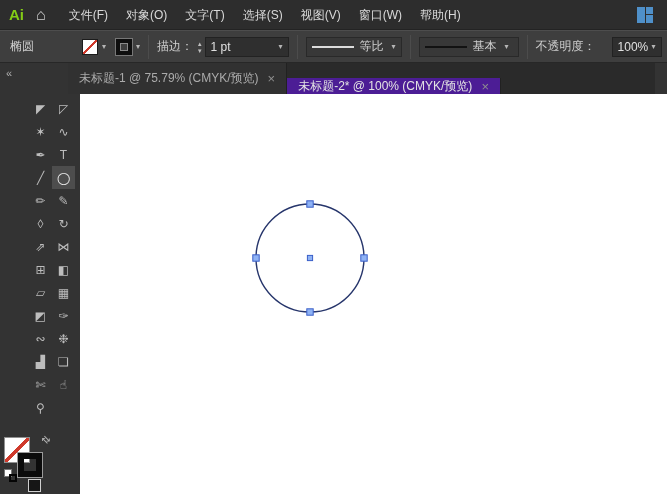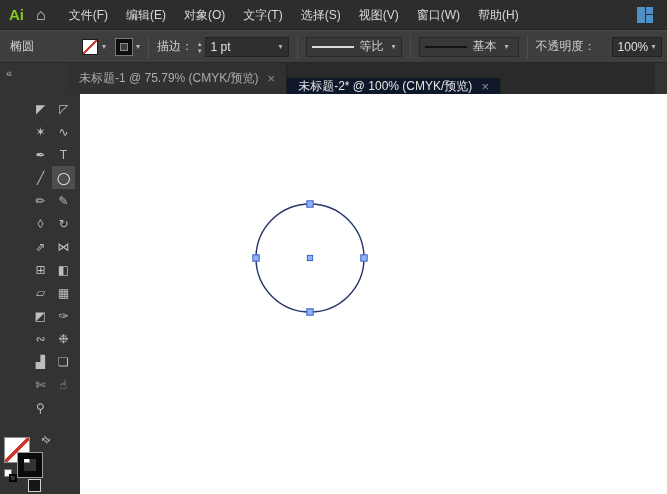--- a/index.html
+++ b/index.html
@@ -78,36 +78,35 @@
   
   .tabbar {
     position:absolute; top:63px; left:68px; width:587px; height:31px;
     background:#2a2a2a; display:flex; align-items:stretch; overflow:hidden;
   }
   .tab {
     display:flex; align-items:center; gap:9px; padding:0 11px;
     background:#313131; border-right:1px solid #212121;
     color:#ababab; font-size:12px; cursor:pointer; white-space:nowrap;
   }
-  .tab.active { background:#0f172a; color:#e3e3e3;margin-top:15px; }
+  .tab.active { background:#4c1d95; color:#e3e3e3;margin-top:15px; }
   .tab-close { color:#8f8f8f; font-size:13px; cursor:pointer; }
 
   
   .canvas { position:absolute; top:94px; left:80px; width:587px; height:400px; background:#ffffff; }
   .canvas svg { display:block; }
 </style>
 </head>
 <body>
 
 <div class="menubar">
   <span class="app-logo">Ai</span>
   <span class="home-icon">⌂</span>
   <div class="menu-items" id="menu-items">
       <div class="menu-item">文件(F)</div>
-      <div class="menu-item">编辑(E)</div>
       <div class="menu-item">对象(O)</div>
       <div class="menu-item">文字(T)</div>
       <div class="menu-item">选择(S)</div>
       <div class="menu-item">视图(V)</div>
       <div class="menu-item">窗口(W)</div>
       <div class="menu-item">帮助(H)</div>
     </div>
   <span class="ws-icon">
       <span></span>
       <span></span>

